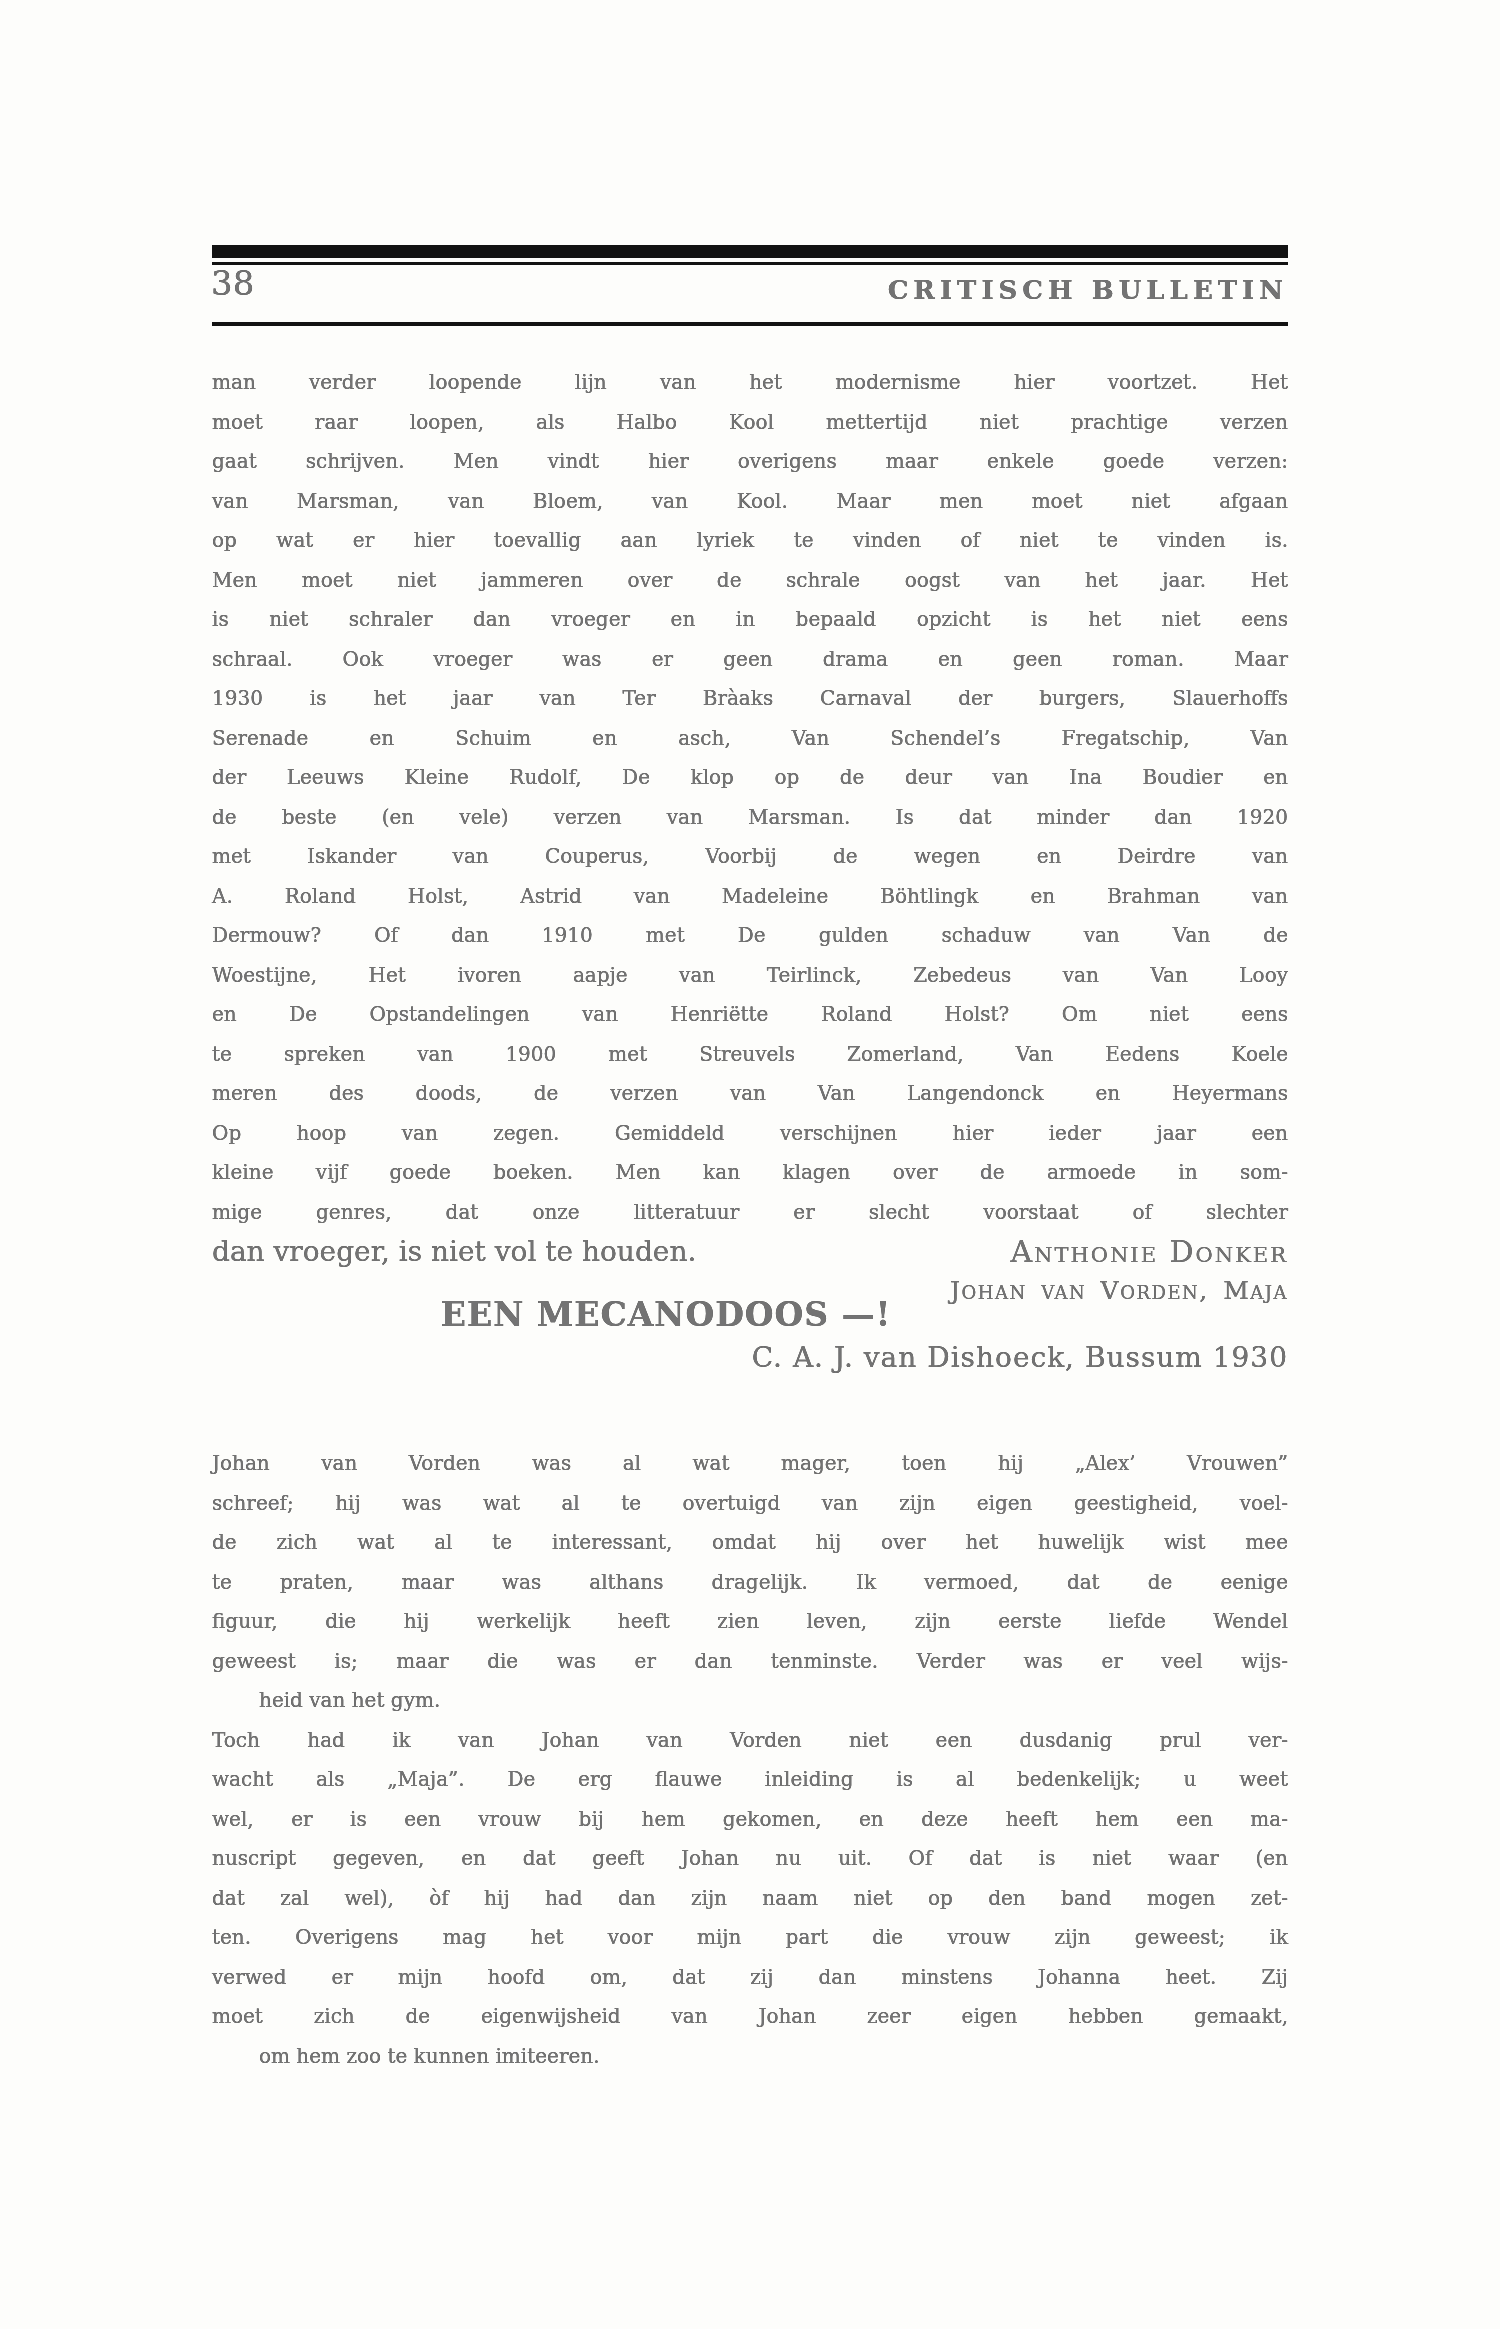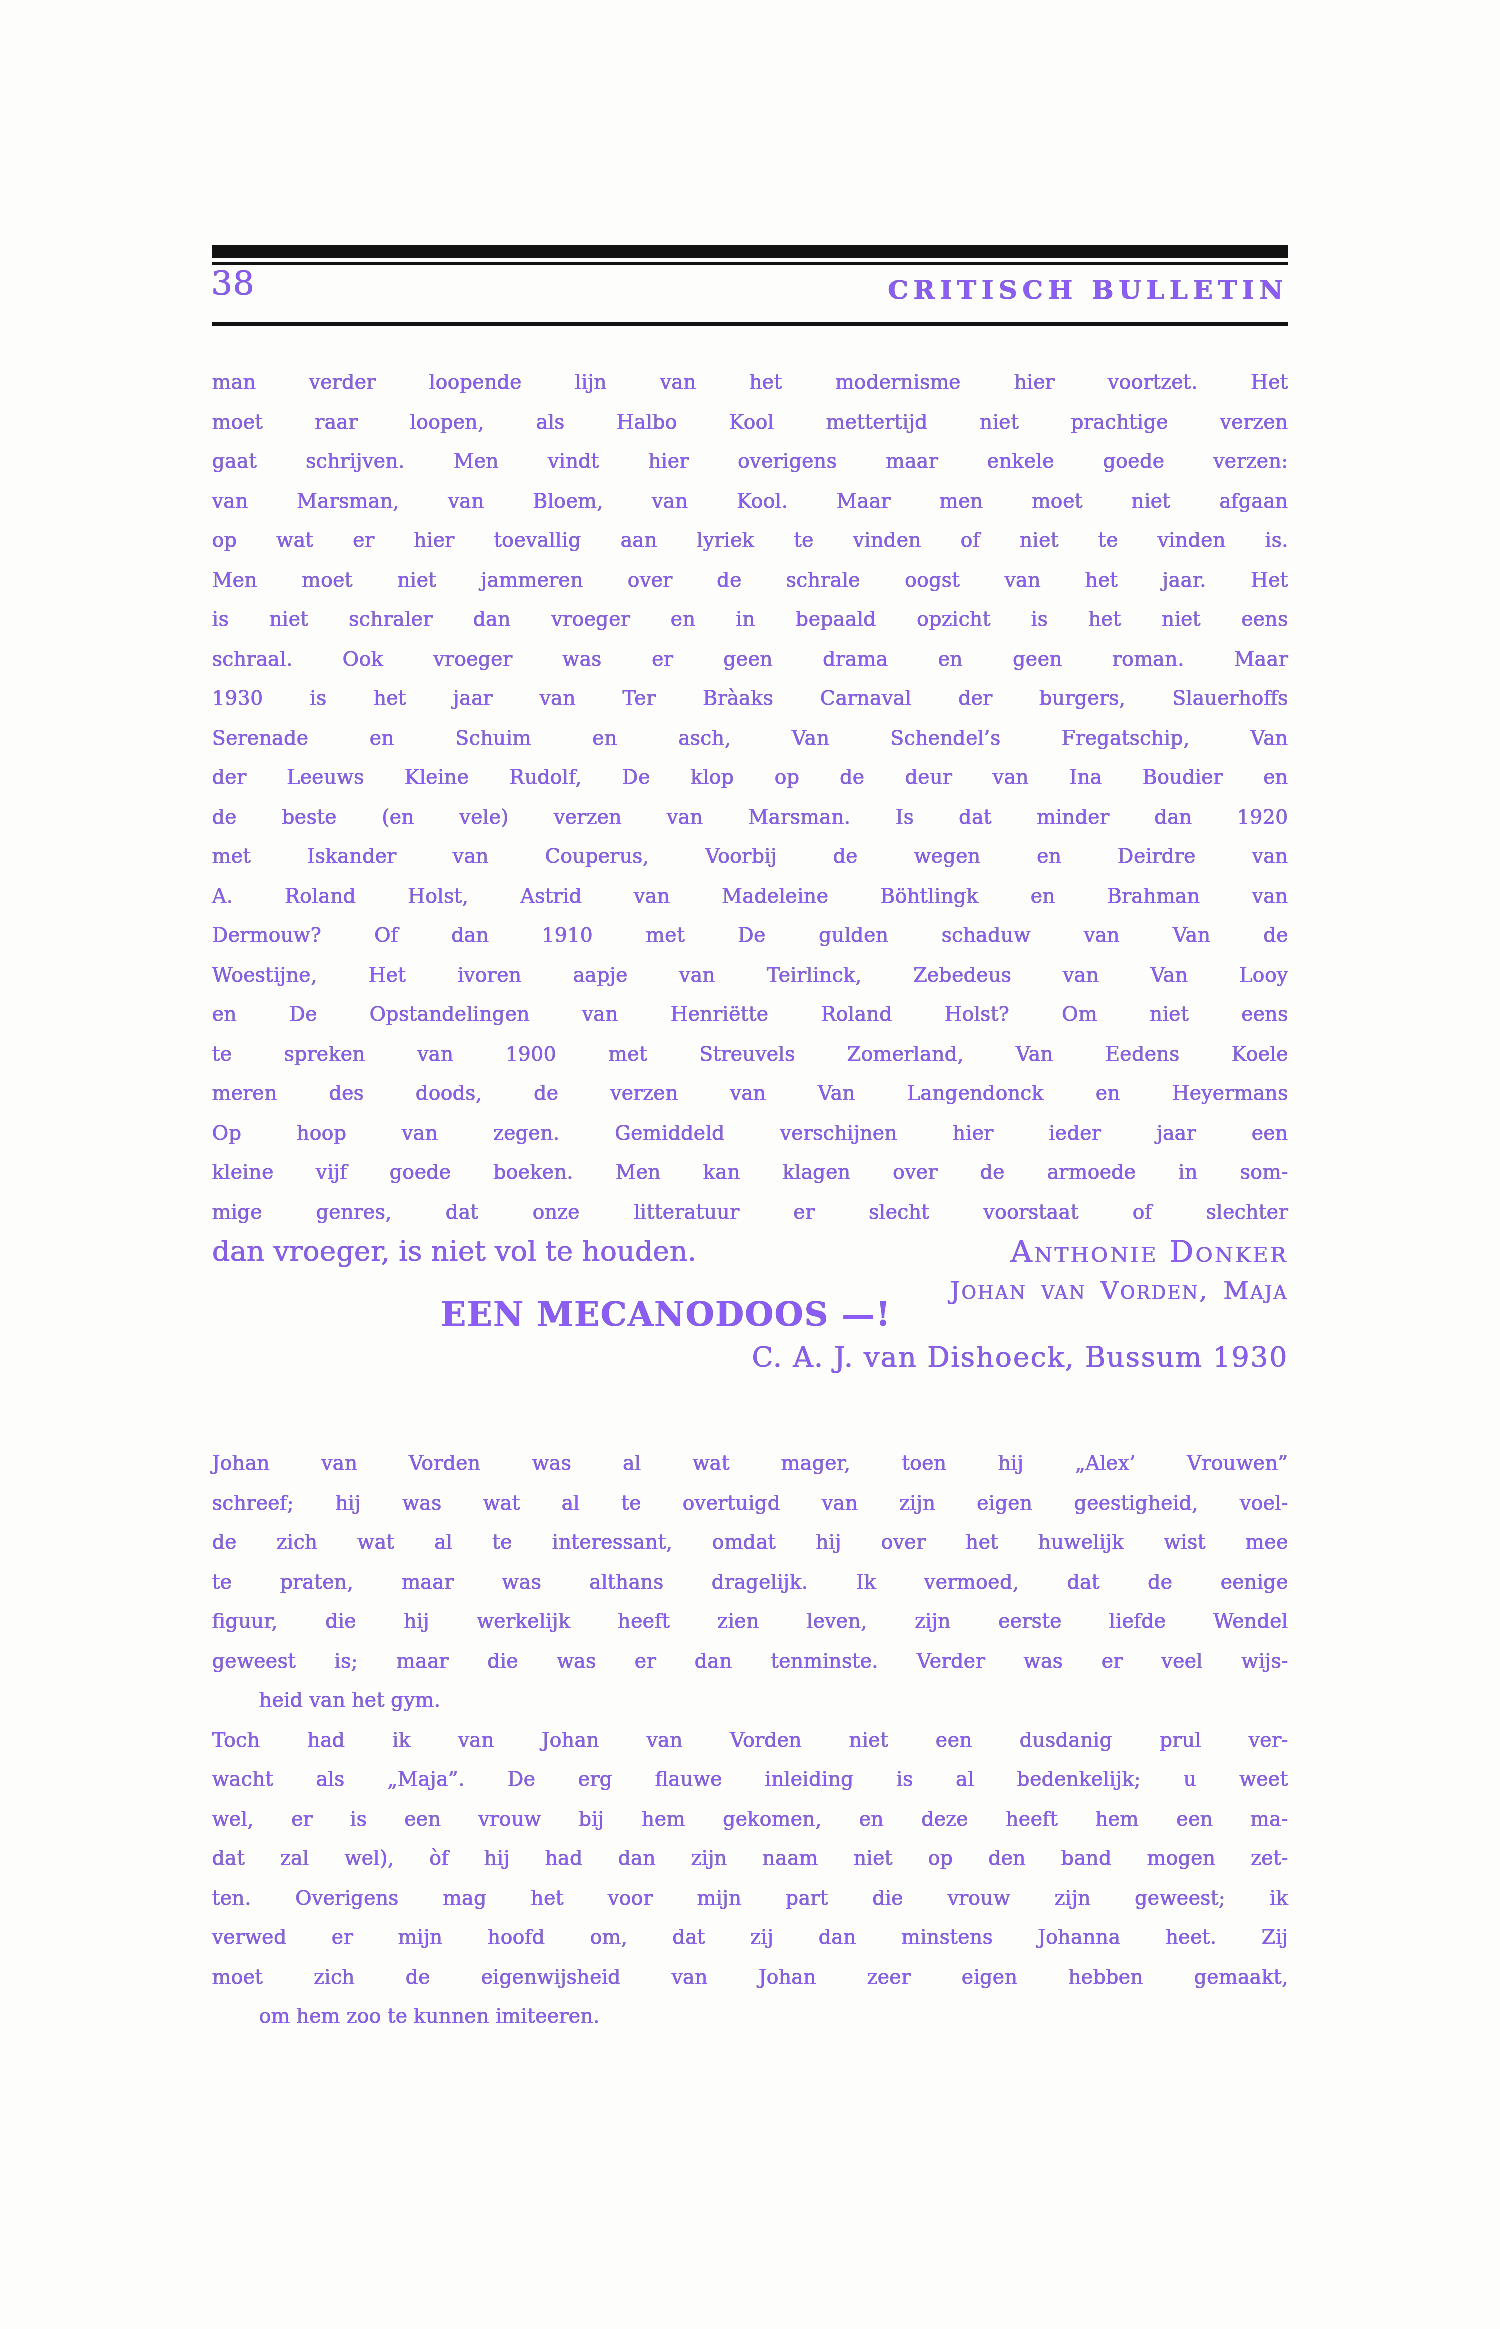--- a/index.html
+++ b/index.html
@@ -2,21 +2,21 @@
 <html><head>
 <meta charset="utf-8">
 <style>
   html, body { margin: 0; padding: 0; background: #777; }
   #paper {
     position: relative;
     width: 1500px;
     height: 2329px;
     margin: 0 auto;
     background: #fdfdfb;
-    color: #8b5cf6;
+    color: #737373;
     font-family: "DejaVu Serif", "Liberation Serif", serif;
     overflow: hidden;
   }
   .ink { text-shadow: 0 0 0.6px rgba(16,16,16,0.85); }
   .col { position: absolute; left: 212px; width: 1076px; }
   .rule { position: absolute; left: 212px; width: 1076px; background: #121212; }
   .rule-thick  { top: 245px; height: 13px; }
   .rule-thin-a { top: 262px; height: 3px; }
   .rule-thin-b { top: 322px; height: 4px; }
 
@@ -124,20 +124,21 @@
         <div class="line">de zich wat al te interessant, omdat hij over het huwelijk wist mee</div>
         <div class="line">te praten, maar was althans dragelijk. Ik vermoed, dat de eenige</div>
         <div class="line">figuur, die hij werkelijk heeft zien leven, zijn eerste liefde Wendel</div>
         <div class="line">geweest is; maar die was er dan tenminste. Verder was er veel wijs-</div>
         <div class="line plain-last">heid van het gym.</div>
       </div>
     <div>
         <div class="line">Toch had ik van Johan van Vorden niet een dusdanig prul ver-</div>
         <div class="line">wacht als „Maja”. De erg flauwe inleiding is al bedenkelijk; u weet</div>
         <div class="line">wel, er is een vrouw bij hem gekomen, en deze heeft hem een ma-</div>
+        <div class="line">nuscript gegeven, en dat geeft Johan nu uit. Of dat is niet waar (en</div>
         <div class="line">dat zal wel), òf hij had dan zijn naam niet op den band mogen zet-</div>
         <div class="line">ten. Overigens mag het voor mijn part die vrouw zijn geweest; ik</div>
         <div class="line">verwed er mijn hoofd om, dat zij dan minstens Johanna heet. Zij</div>
         <div class="line">moet zich de eigenwijsheid van Johan zeer eigen hebben gemaakt,</div>
         <div class="line plain-last">om hem zoo te kunnen imiteeren.</div>
       </div>
   </div>
 
 </div>
 

